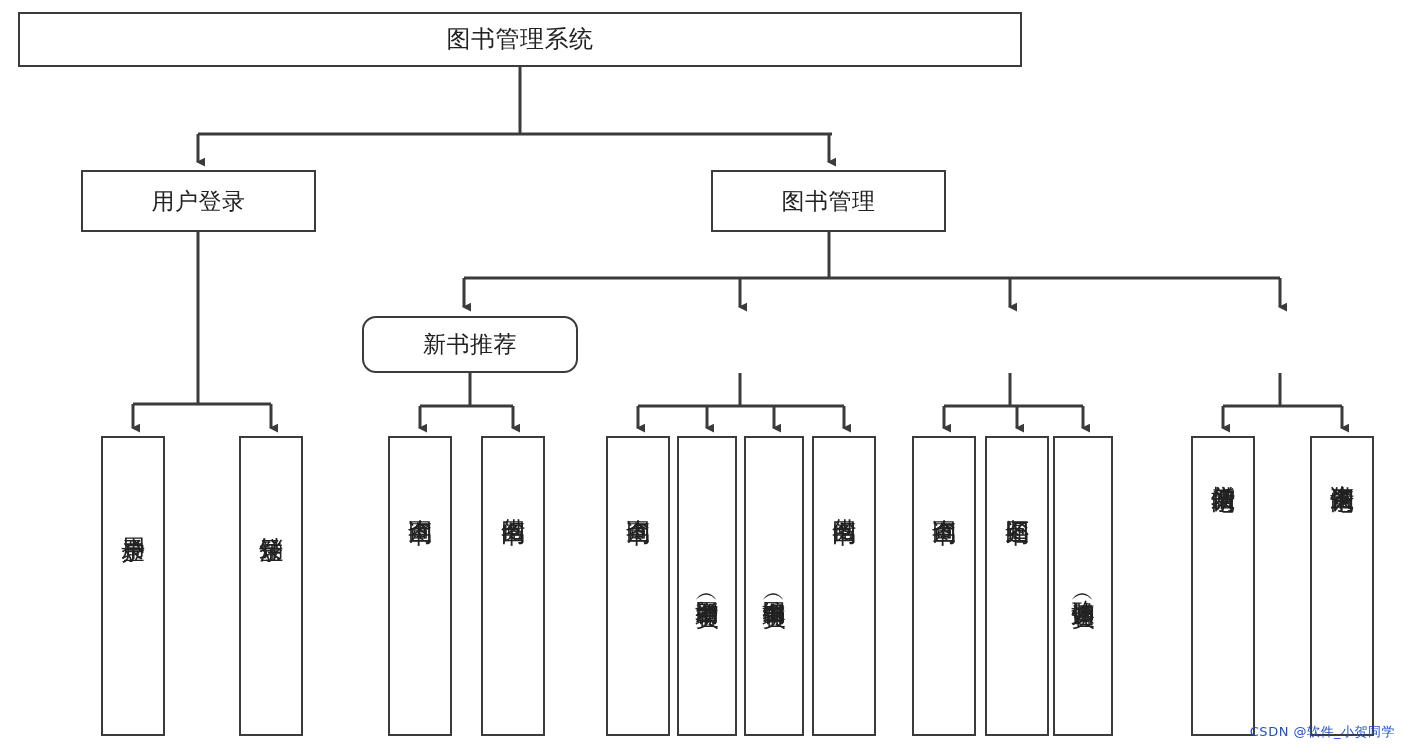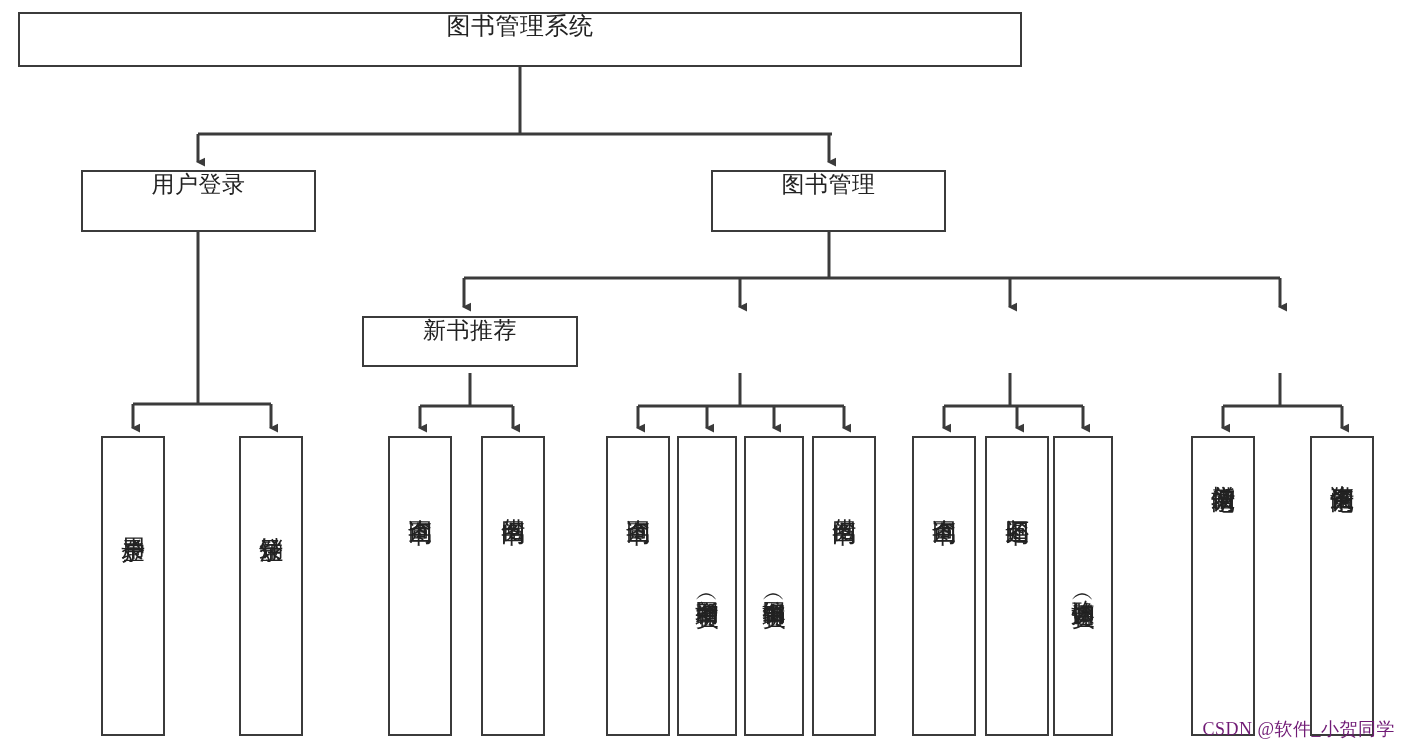--- a/index.html
+++ b/index.html
@@ -24,20 +24,21 @@
     width: 1405px;
     height: 747px;
     pointer-events: none;
   }
   .node {
     position: absolute;
     box-sizing: border-box;
     background: #ffffff;
     border: 2px solid #3b3b3b;
     display: flex;
+    align-items: center;
     justify-content: center;
     color: #222222;
   }
   .node .label {
     display: block;
     text-align: center;
     line-height: 1.05;
     letter-spacing: 0.5px;
   }
   .node.horiz .label {
@@ -58,25 +59,24 @@
   }
   .node.vert.tall-text {
     align-items: center;
     padding-top: 0;
   }
   .node.root .label { font-size: 24px; }
   .watermark {
     position: absolute;
     right: 10px;
     bottom: 6px;
-    font-size: 18px;
-    color: #701a75;
+    font-size: 13px;
+    color: #1d4ed8;
     white-space: nowrap;
     letter-spacing: 0.5px;
-    font-family: Liberation Serif, serif;
   }
 </style>
 </head>
 <body>
 
 <div id="canvas">
 
   <svg id="wires" viewBox="0 0 1405 747" xmlns="http://www.w3.org/2000/svg">
     <defs>
       <marker id="arw" markerWidth="10" markerHeight="10" refX="4.6" refY="7.4" orient="auto" markerUnits="userSpaceOnUse">
@@ -131,21 +131,21 @@
     <span class="label">图书管理系统</span>
   </div>
 
   <div class="node horiz" style="left:81px; top:170px; width:235px; height:62px;">
     <span class="label">用户登录</span>
   </div>
   <div class="node horiz" style="left:711px; top:170px; width:235px; height:62px;">
     <span class="label">图书管理</span>
   </div>
 
-  <div class="node horiz" style="left:362px; top:316px; width:216px; height:51px;">
+  <div class="node horiz" style="left:362px; top:316px; width:216px; height:57px;border-radius:14px;">
     <span class="label">新书推荐</span>
   </div>
 
   <div class="node vert" style="left:101px; top:436px; width:64px; height:300px; padding-top:80px;">
     <span class="label">用户登录</span>
   </div>
   <div class="node vert" style="left:239px; top:436px; width:64px; height:300px; padding-top:80px;">
     <span class="label">注销登录</span>
   </div>
 

